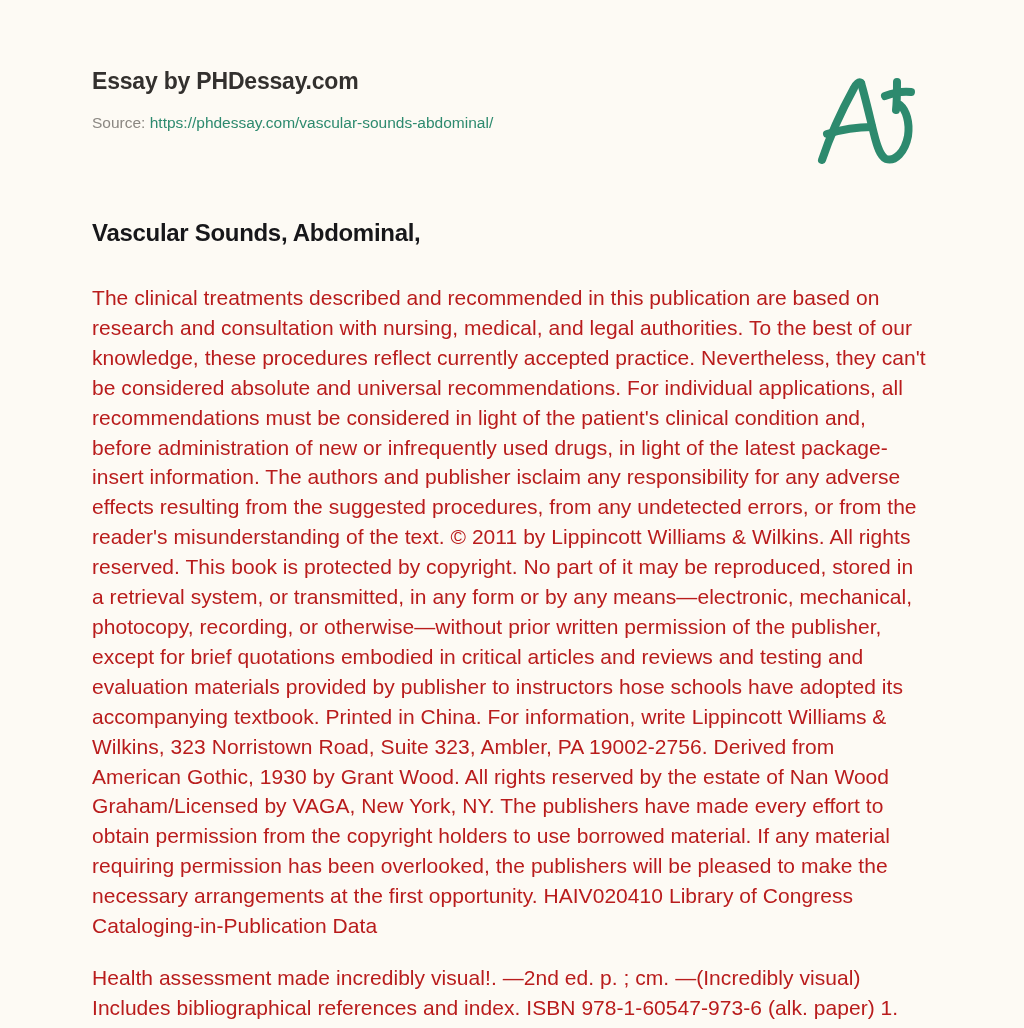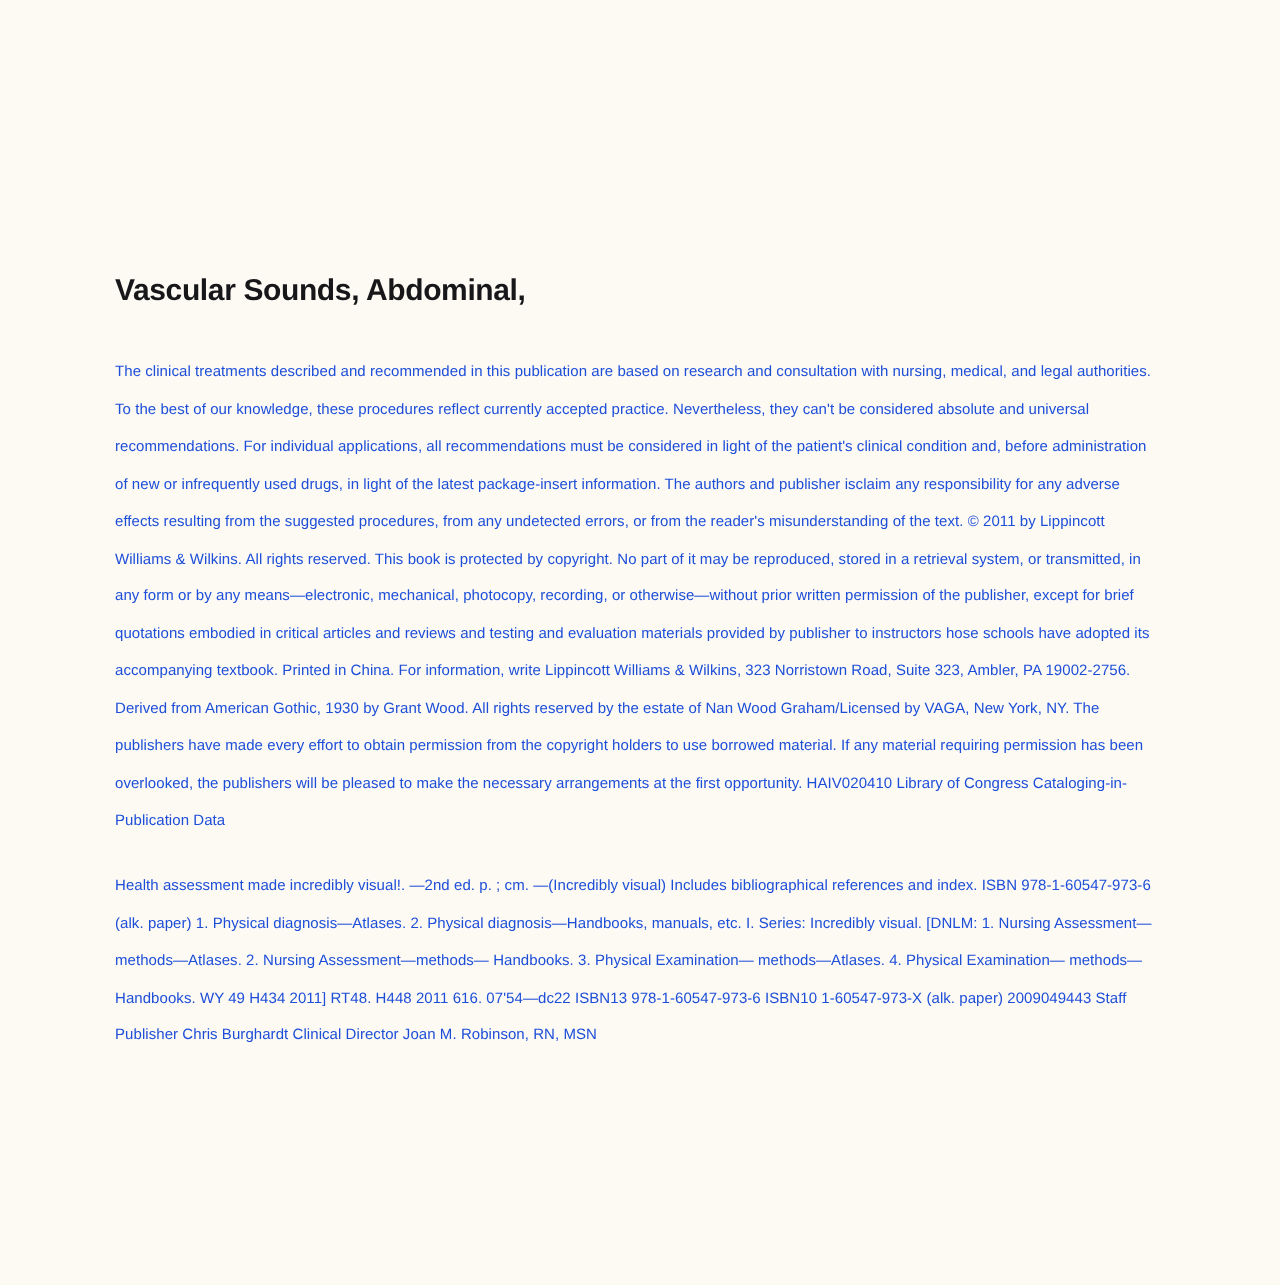--- a/index.html
+++ b/index.html
@@ -98,36 +98,66 @@
   
   .article {
     position: absolute;
     left: 92px;
     top: 283px;
     width: 834px;
   }
 
   .article p {
     margin: 0 0 22px 0;
-    font-size: 12px;
+    font-size: 21px;
     line-height: 29.9px;
-    color: #1d4ed8;
+    color: #b91c1c;
     text-align: left;
     letter-spacing: 0.05px;
   }
 
   .article p:last-child {
     margin-bottom: 0;
   }
 </style>
 </head>
 <body>
 
 <div class="page">
 
+  <div class="header">
+
+    <div class="brand-block">
+      <div class="brand-title">Essay by PHDessay.com</div>
+
+      <div class="source-line">
+        <span class="source-label">Source:</span>
+        <a class="source-url" href="#">https://phdessay.com/vascular-sounds-abdominal/</a>
+      </div>
+    </div>
+
+    <div class="logo">
+      <svg viewBox="0 0 112 92" xmlns="http://www.w3.org/2000/svg">
+        <g fill="none" stroke="#2d8a6e" stroke-linecap="round" stroke-linejoin="round">
+
+          <path d="M12 86 C 20 62, 33 34, 44 14 C 46 10, 49 7, 51 9" stroke-width="8"></path>
+
+          <path d="M51 9 C 55 22, 60 44, 64 60 C 67 72, 70 82, 76 85
+                   C 85 88, 95 78, 98 62 C 100 48, 96 36, 90 31" stroke-width="8"></path>
+
+          <path d="M17 60 C 30 56, 48 53, 62 53" stroke-width="8"></path>
+
+          <path d="M75 22 C 83 19, 93 17, 101 18" stroke-width="8"></path>
+
+          <path d="M87 8 C 87 17, 87 28, 86 36" stroke-width="8"></path>
+        </g>
+      </svg>
+    </div>
+
+  </div>
 
   <h1 class="essay-title">Vascular Sounds, Abdominal,</h1>
 
   <div class="article">
     <p>The clinical treatments described and recommended in this publication are based on research and consultation with nursing, medical, and legal authorities. To the best of our knowledge, these procedures reflect currently accepted practice. Nevertheless, they can't be considered absolute and universal recommendations. For individual applications, all recommendations must be considered in light of the patient's clinical condition and, before administration of new or infrequently used drugs, in light of the latest package-insert information. The authors and publisher isclaim any responsibility for any adverse effects resulting from the suggested procedures, from any undetected errors, or from the reader's misunderstanding of the text. © 2011 by Lippincott Williams &amp; Wilkins. All rights reserved. This book is protected by copyright. No part of it may be reproduced, stored in a retrieval system, or transmitted, in any form or by any means—electronic, mechanical, photocopy, recording, or otherwise—without prior written permission of the publisher, except for brief quotations embodied in critical articles and reviews and testing and evaluation materials provided by publisher to instructors hose schools have adopted its accompanying textbook. Printed in China. For information, write Lippincott Williams &amp; Wilkins, 323 Norristown Road, Suite 323, Ambler, PA 19002-2756. Derived from American Gothic, 1930 by Grant Wood. All rights reserved by the estate of Nan Wood Graham/Licensed by VAGA, New York, NY. The publishers have made every effort to obtain permission from the copyright holders to use borrowed material. If any material requiring permission has been overlooked, the publishers will be pleased to make the necessary arrangements at the first opportunity. HAIV020410 Library of Congress Cataloging-in-Publication Data</p>
     <p>Health assessment made incredibly visual!. —2nd ed. p. ; cm. —(Incredibly visual) Includes bibliographical references and index. ISBN 978-1-60547-973-6 (alk. paper) 1. Physical diagnosis—Atlases. 2. Physical diagnosis—Handbooks, manuals, etc. I. Series: Incredibly visual. [DNLM: 1. Nursing Assessment—methods—Atlases. 2. Nursing Assessment—methods— Handbooks. 3. Physical Examination— methods—Atlases. 4. Physical Examination— methods—Handbooks. WY 49 H434 2011] RT48. H448 2011 616. 07'54—dc22 ISBN13 978-1-60547-973-6 ISBN10 1-60547-973-X (alk. paper) 2009049443 Staff Publisher Chris Burghardt Clinical Director Joan M. Robinson, RN, MSN</p>
 
   </div>
 
 </div>

